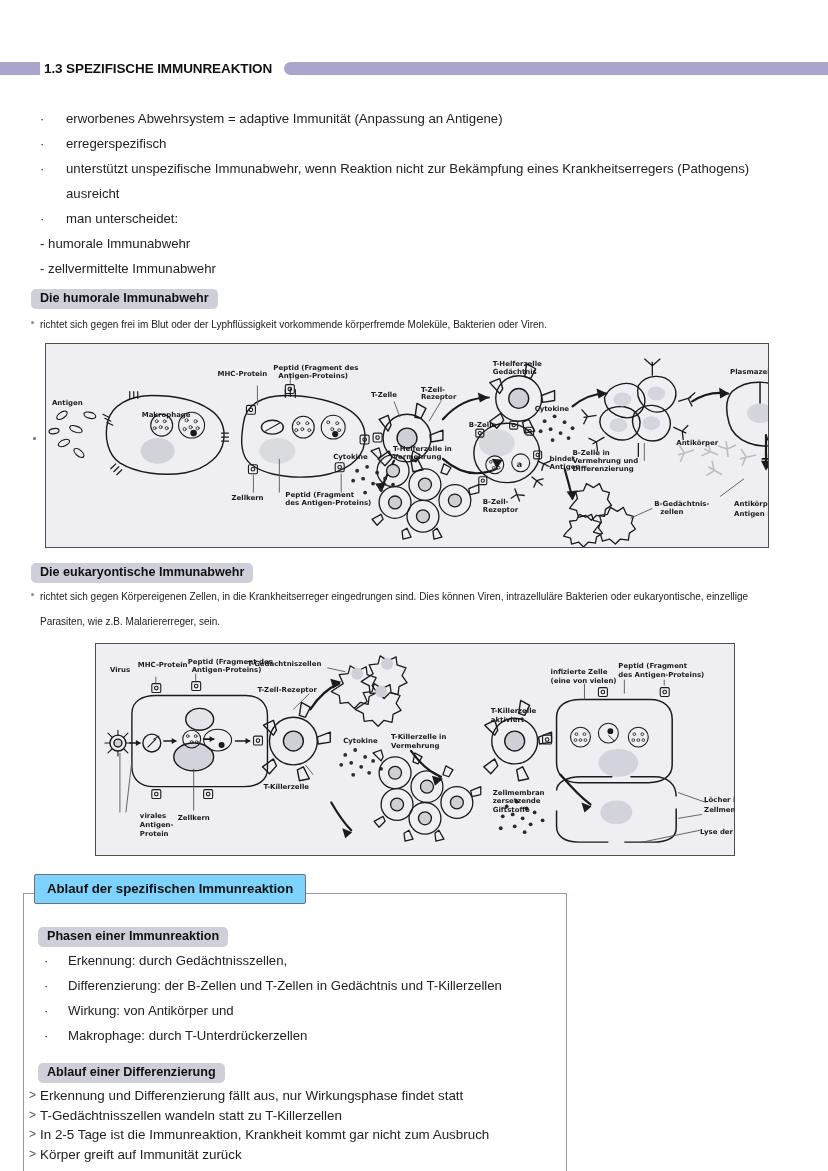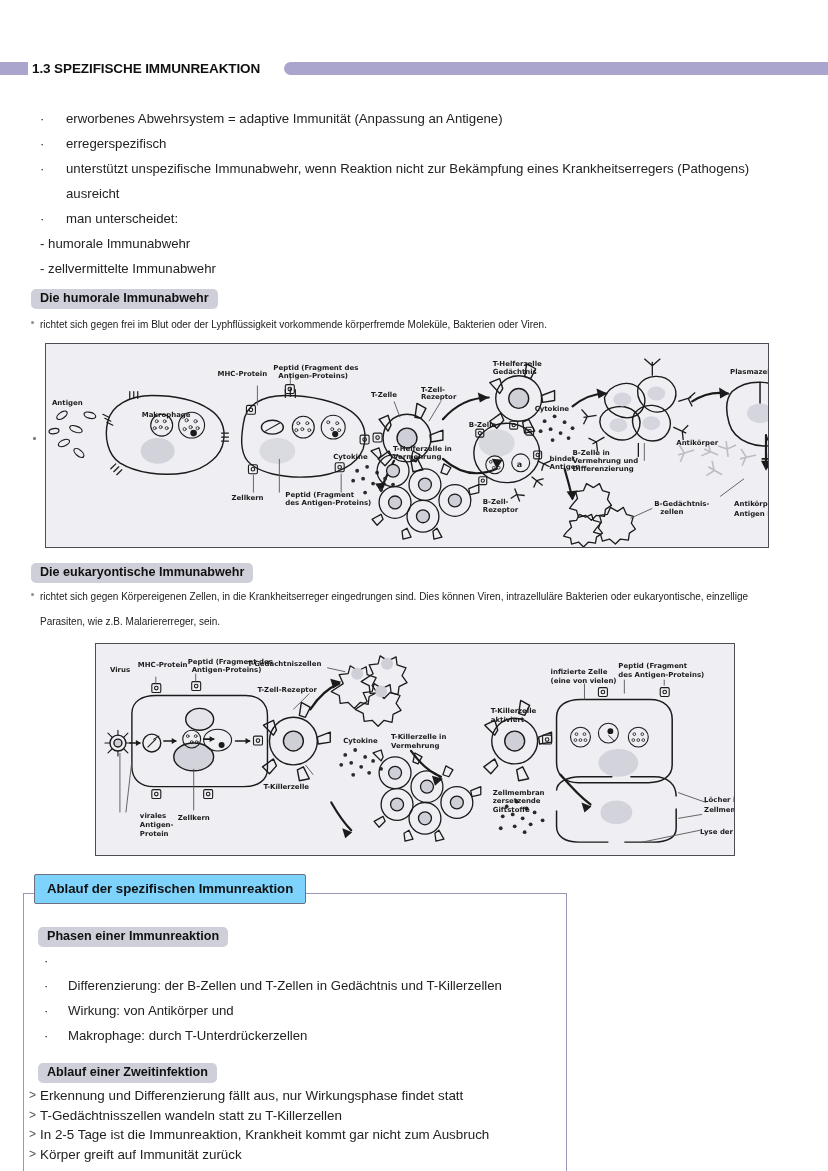--- a/index.html
+++ b/index.html
@@ -37,21 +37,21 @@
     position: absolute;
     left: 284px;
     top: 0;
     width: 544px;
     height: 13px;
     background: #aaa5cd;
     border-radius: 7px 0 0 7px;
   }
   .header-title {
     position: absolute;
-    left: 28px;
+    left: 40px;
     top: 59px;
     font-size: 13.5px;
     font-weight: bold;
     letter-spacing: -0.1px;
     color: #101010;
     background: #ffffff;
     padding: 0 4px;
     line-height: 19px;
   }
   .bullets {
@@ -795,36 +795,37 @@
 </div>
 
 <div class="frame-box"></div>
 <div class="frame-tab">Ablauf der spezifischen Immunreaktion</div>
 
 <div class="pill-heading inner-head1">Phasen einer Immunreaktion</div>
 
 <div class="phase-list">
   <div class="phase-row">
     <span class="phase-dot">·</span>
+    <span>Erkennung: durch Gedächtnisszellen,</span>
   </div>
   <div class="phase-row">
     <span class="phase-dot">·</span>
     <span>Differenzierung: der B-Zellen und T-Zellen in Gedächtnis und T-Killerzellen</span>
   </div>
   <div class="phase-row">
     <span class="phase-dot">·</span>
     <span>Wirkung: von Antikörper und</span>
   </div>
   <div class="phase-row">
     <span class="phase-dot">·</span>
     <span>Makrophage: durch T-Unterdrückerzellen</span>
   </div>
 </div>
 
-<div class="pill-heading inner-head2">Ablauf einer Zweitinfektion</div>
+<div class="pill-heading inner-head2">Ablauf einer Differenzierung</div>
 
 <div class="second-list">
   <div class="second-row">
     <span class="gt-mark">&gt;</span>
     <span>Erkennung und Differenzierung fällt aus, nur Wirkungsphase findet statt</span>
   </div>
   <div class="second-row">
     <span class="gt-mark">&gt;</span>
     <span>T-Gedächtnisszellen wandeln statt zu T-Killerzellen</span>
   </div>

